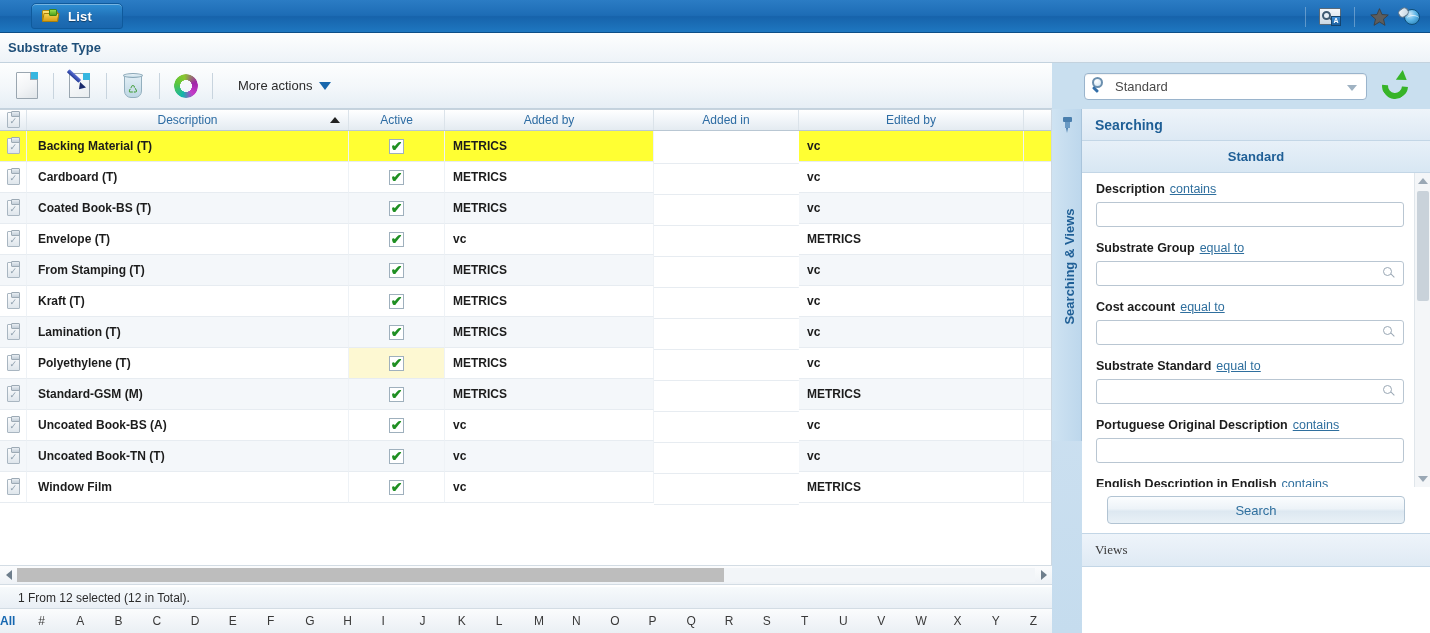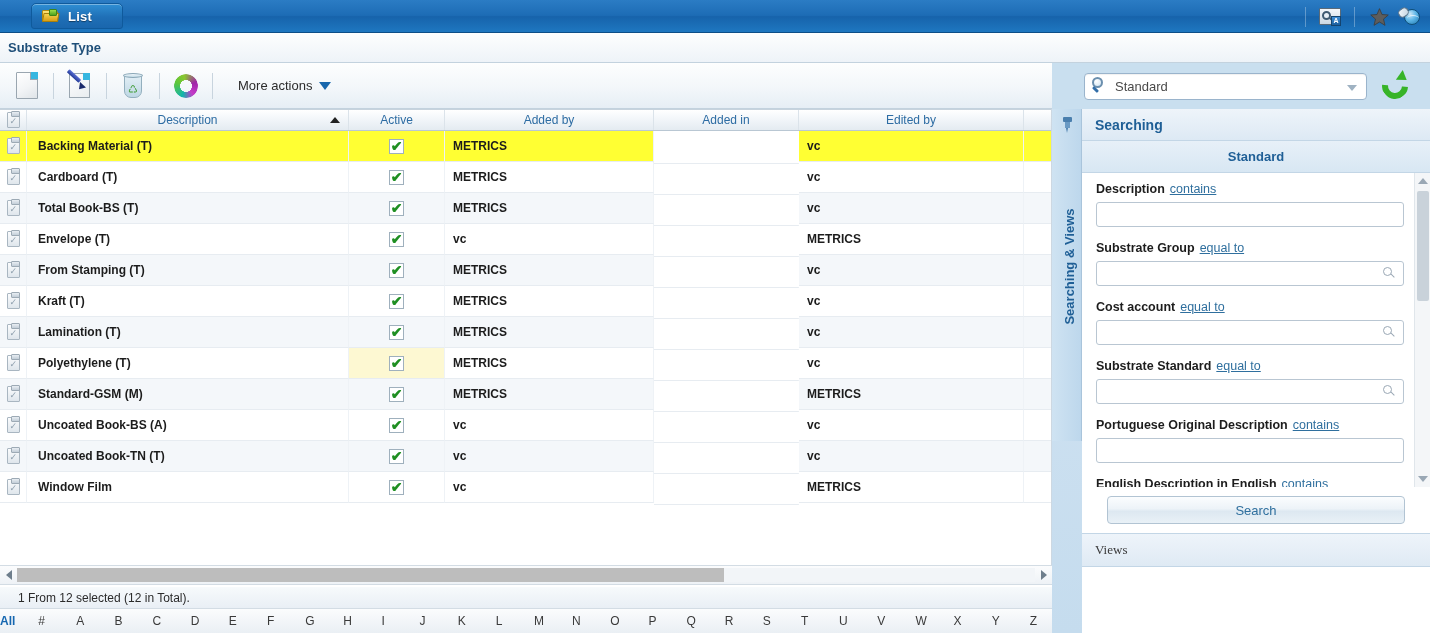--- a/index.html
+++ b/index.html
@@ -490,21 +490,21 @@
           </div>
           <div class="col-addedby">METRICS</div>
           <div class="col-addedin">11/02/2018 11:29</div>
           <div class="col-editedby">vc</div>
           <div class="col-editedin">05</div>
         </div>
         <div class="row alt">
           <div class="col-ico">
             <span class="clip"></span>
           </div>
-          <div class="col-desc">Total Book-BS (T)</div>
+          <div class="col-desc">Coated Book-BS (T)</div>
           <div class="col-active">
             <span class="chk">
               <span>✔</span>
             </span>
           </div>
           <div class="col-addedby">METRICS</div>
           <div class="col-addedin">02/03/2019 09:31</div>
           <div class="col-editedby">vc</div>
           <div class="col-editedin">10</div>
         </div>

